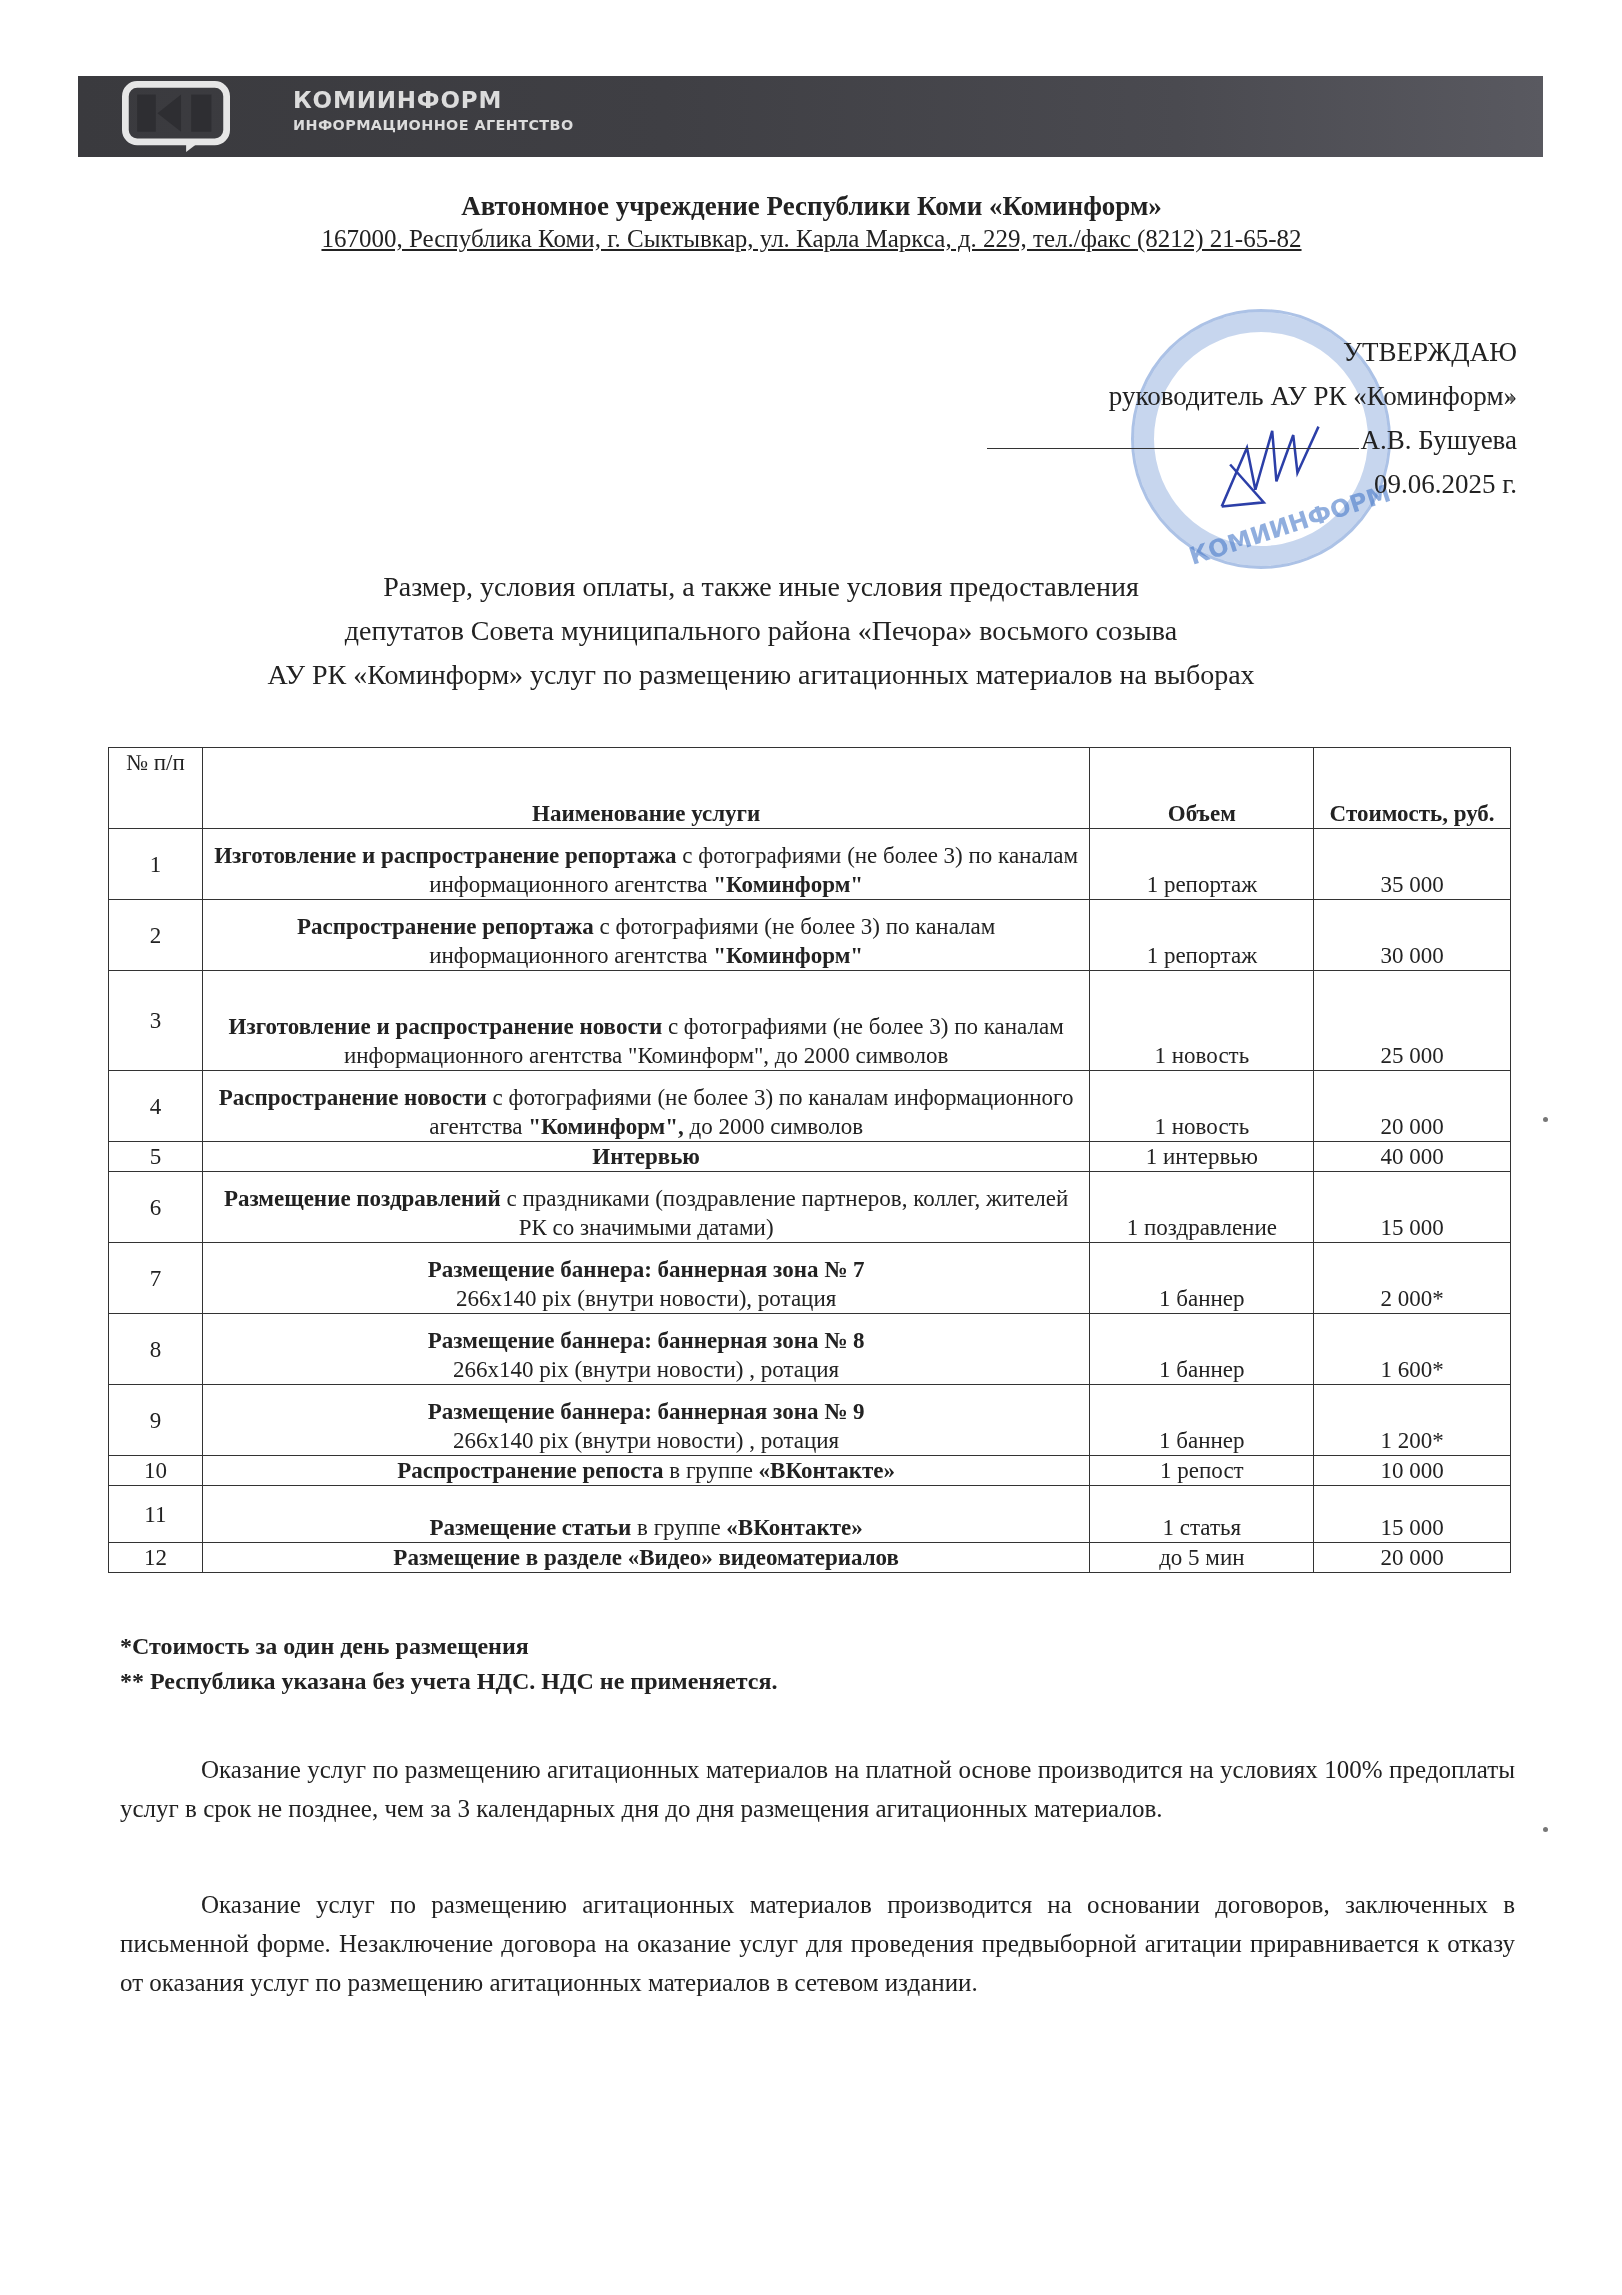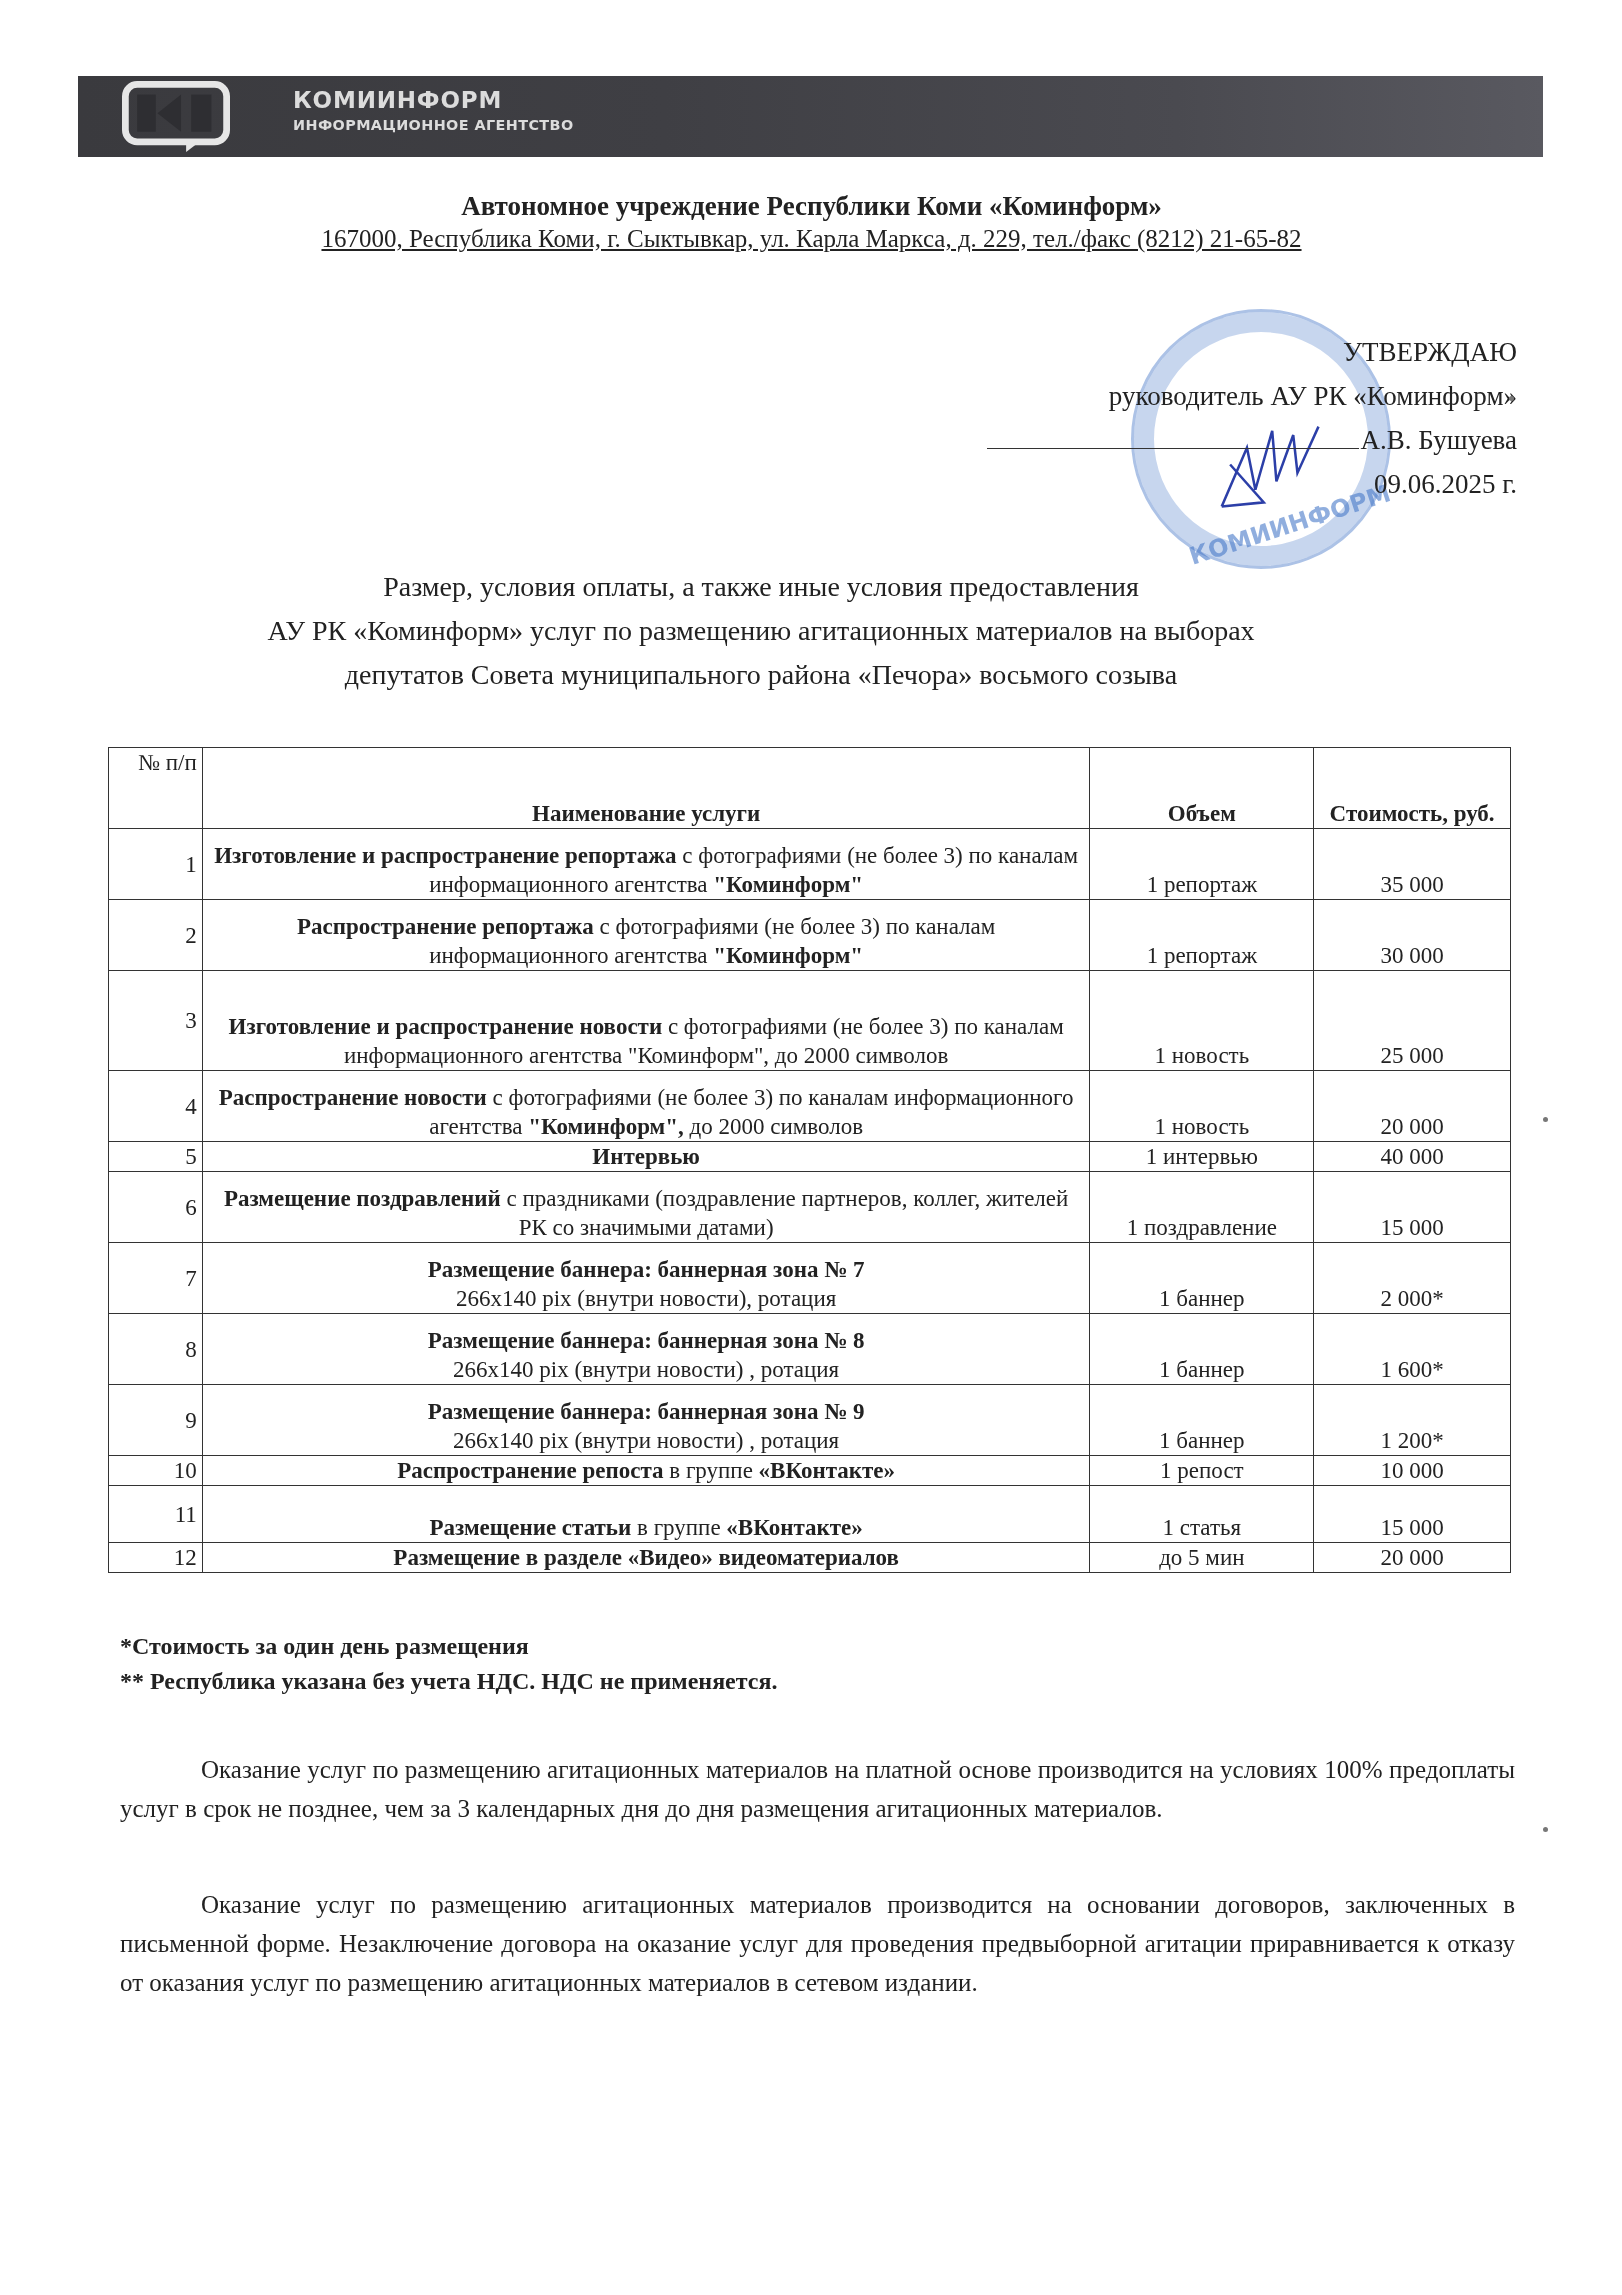--- a/index.html
+++ b/index.html
@@ -34,21 +34,21 @@
   .signature { position: absolute; left: 1213px; top: 414px; width: 110px; height: 101px; pointer-events: none; }
 
   .doc-title { position: absolute; left: 0; width: 1522px; top: 565px; text-align: center; font-size: 28px; font-weight: normal; line-height: 44px; }
 
   table.price {
     position: absolute; left: 108px; top: 747px; width: 1403px;
     border-collapse: collapse; font-size: 23px; line-height: 29px;
   }
   table.price td, table.price th { border: 1.7px solid #333; vertical-align: bottom; padding: 0 5px; }
   table.price th { font-weight: bold; text-align: center; }
-  table.price .c-num { width: 83px; text-align: right; vertical-align: middle; }
+  table.price .c-num { width: 83px; text-align: center; vertical-align: middle; }
   table.price .c-name { width: 879px; text-align: center; }
   table.price .c-vol { width: 213px; text-align: center; }
   table.price .c-price { width: 186px; text-align: center; }
   table.price th.c-name { text-align: center; }
   table.price th.c-num { font-weight: normal; }
   .b { font-weight: bold; }
 
   .footnotes { position: absolute; left: 120px; top: 1629px; font-size: 24px; font-weight: bold; line-height: 35px; }
 
   .para { position: absolute; left: 120px; width: 1395px; font-size: 25px; line-height: 39px; text-align: justify; text-indent: 81px; }
@@ -86,22 +86,22 @@
 
 <div class="approve">
   <div>УТВЕРЖДАЮ</div>
   <div>руководитель АУ РК «Коминформ»</div>
   <div><span class="sign-line"></span><span>А.В. Бушуева</span></div>
   <div>09.06.2025 г.</div>
 </div>
 
 <div class="doc-title">
   <div>Размер, условия оплаты, а также иные условия предоставления</div>
+  <div>депутатов Совета муниципального района «Печора» восьмого созыва</div>
   <div>АУ РК «Коминформ» услуг по размещению агитационных материалов на выборах</div>
-  <div>депутатов Совета муниципального района «Печора» восьмого созыва</div>
 </div>
 
 <table class="price">
   <thead>
     <tr style="height:81px">
       <th class="c-num" style="vertical-align:top">№ п/п</th>
       <th class="c-name">Наименование услуги</th>
       <th class="c-vol">Объем</th>
       <th class="c-price">Стоимость, руб.</th>
     </tr>

